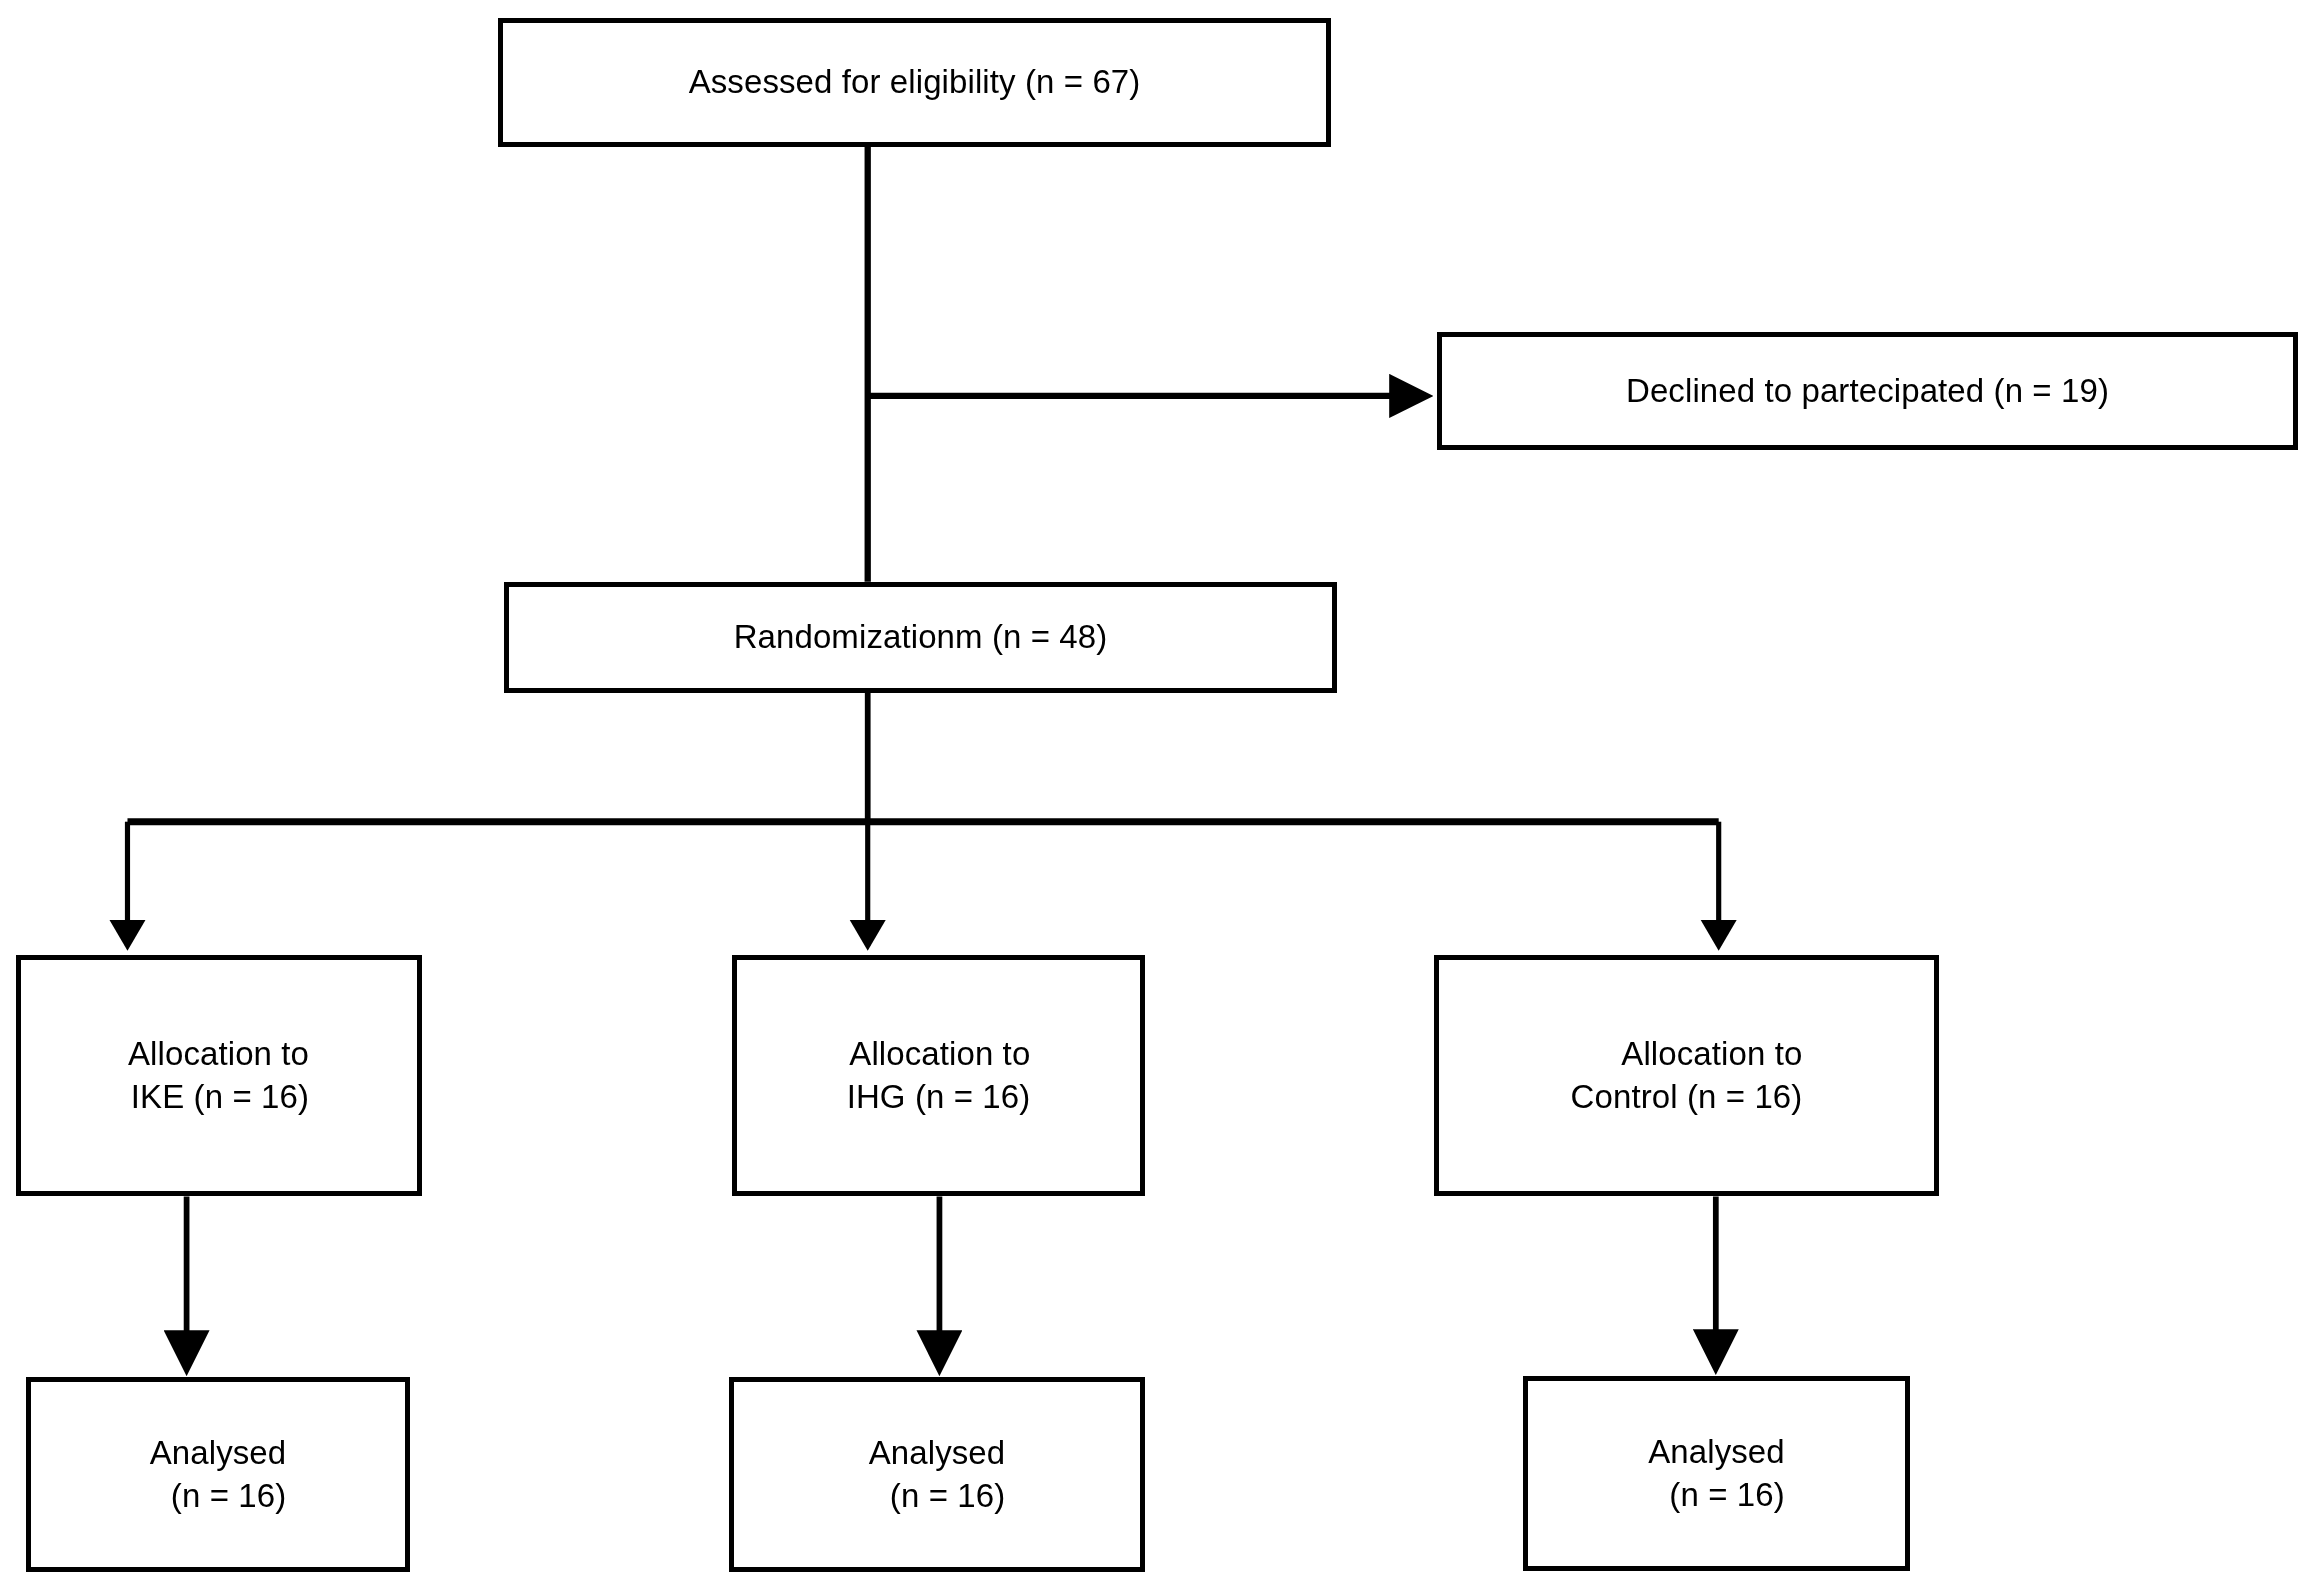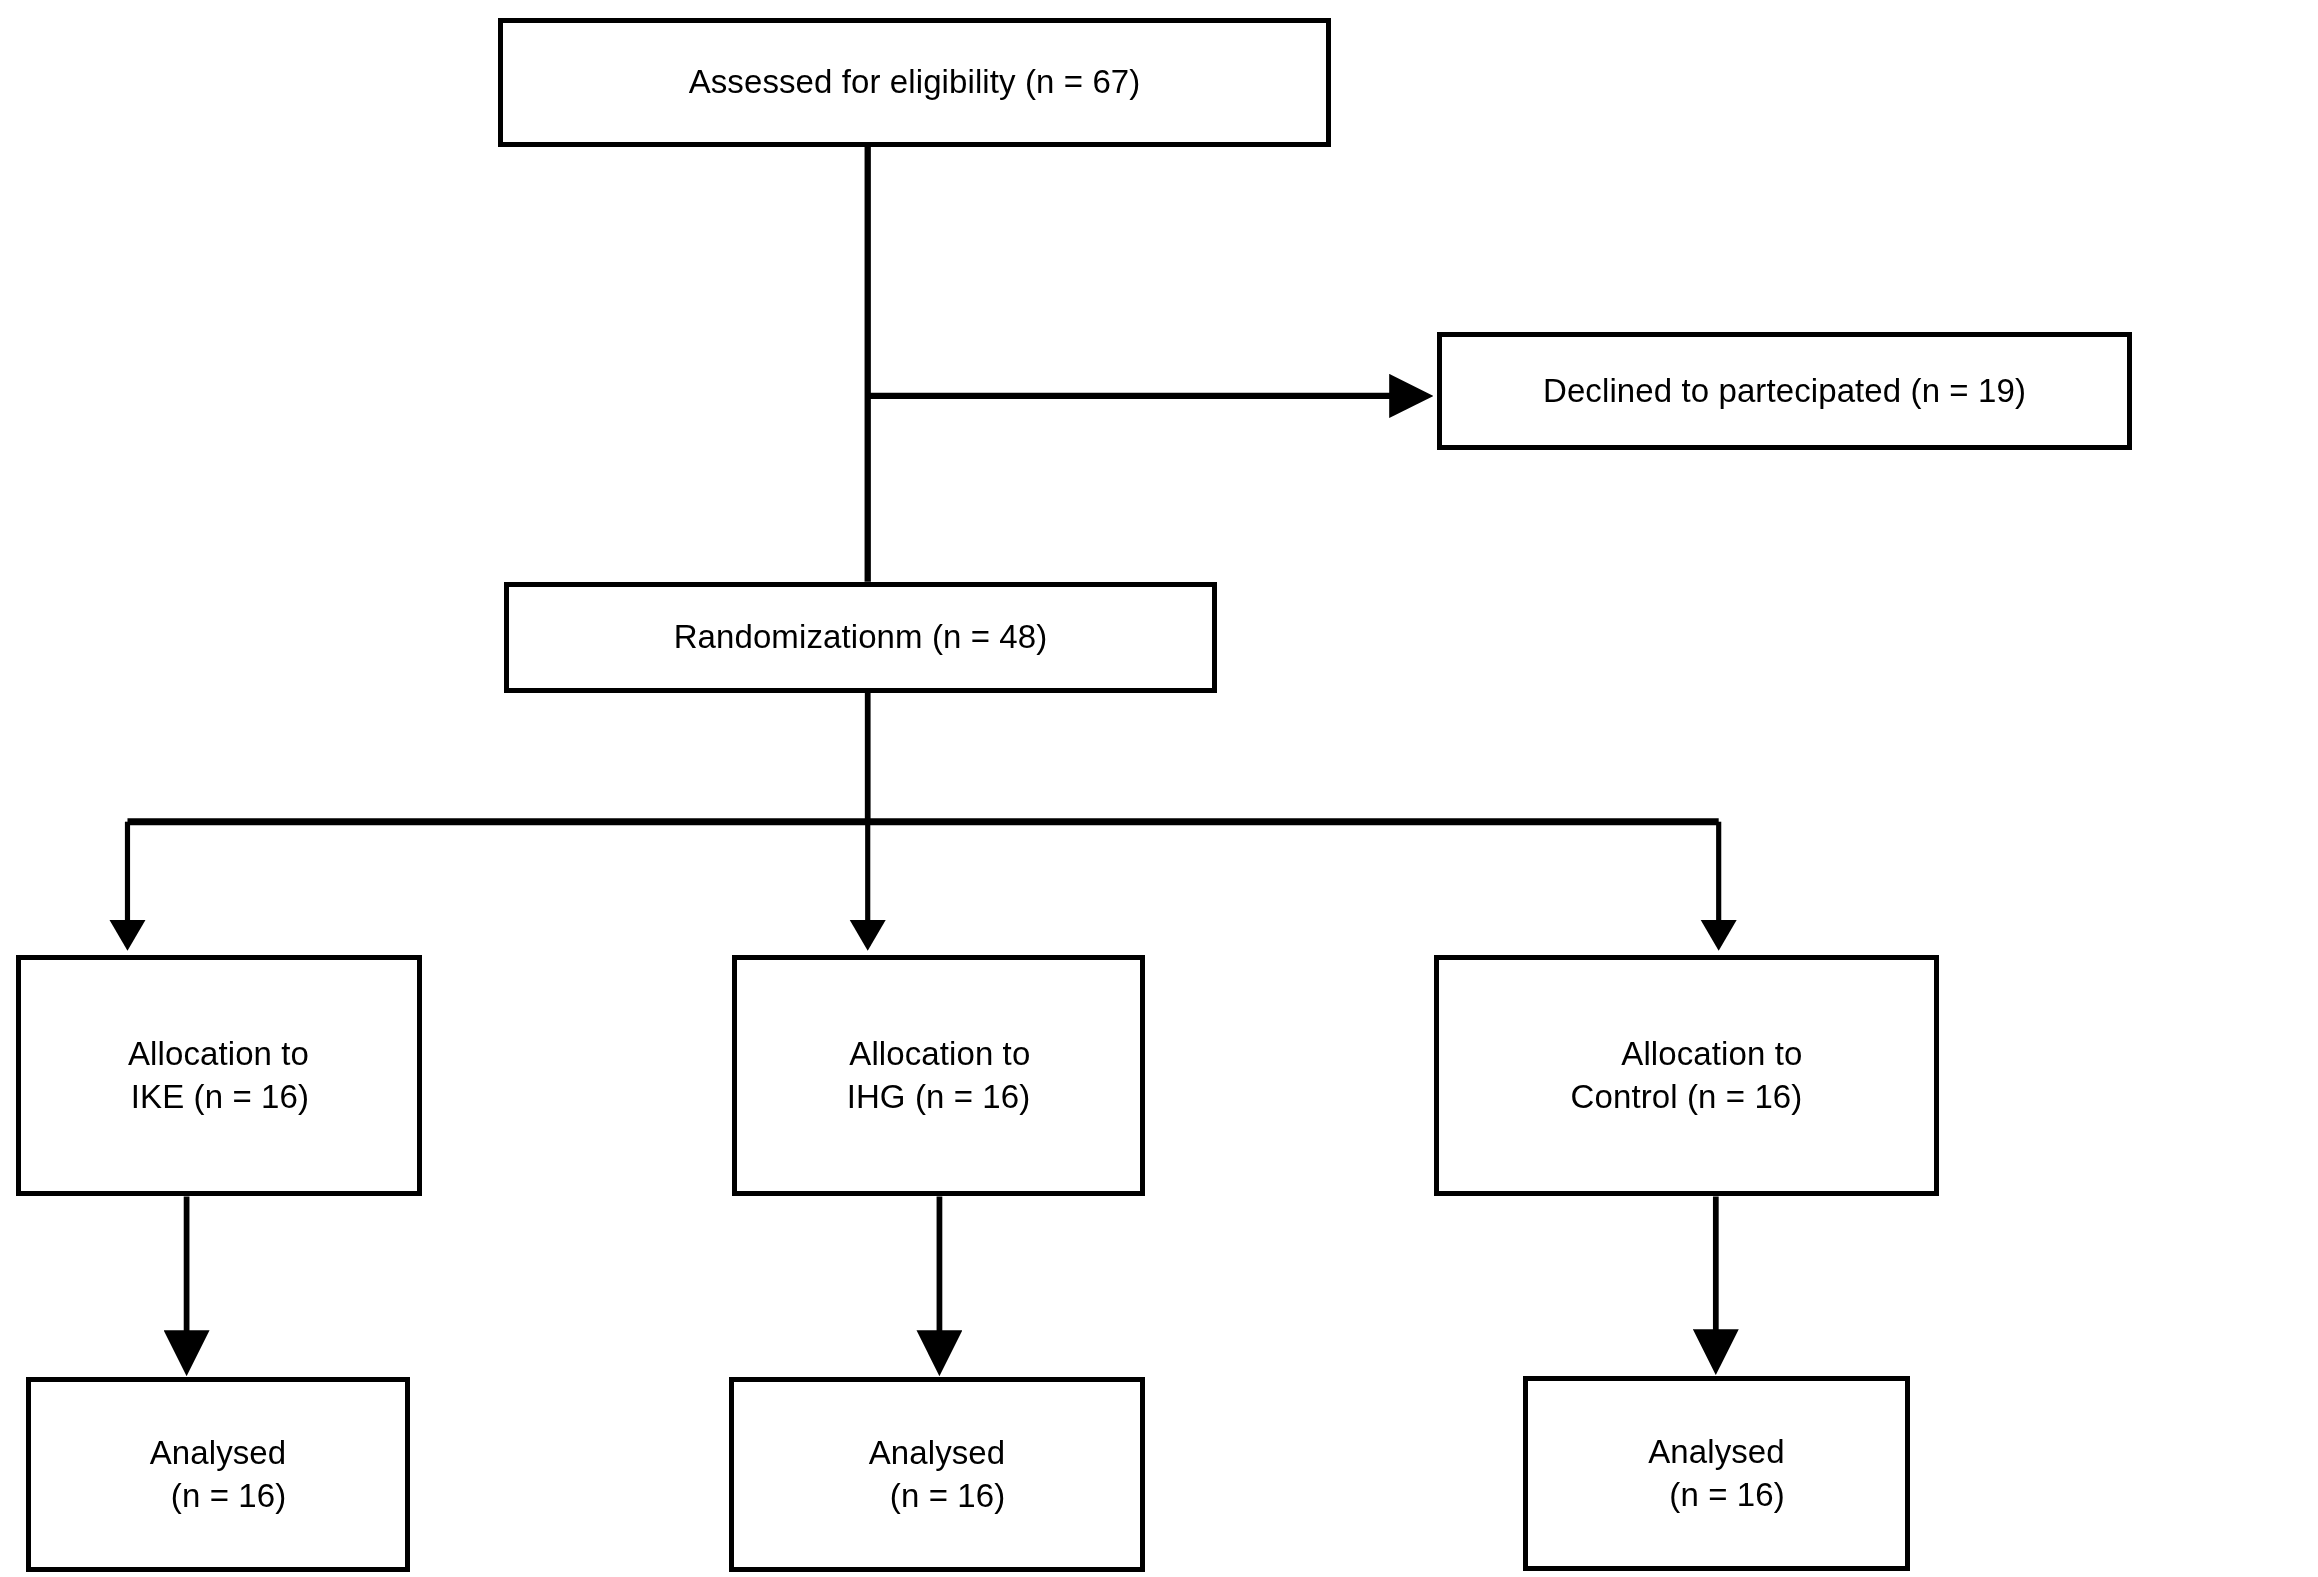--- a/index.html
+++ b/index.html
@@ -38,22 +38,22 @@
     line-height: 1.30;
     color: #000000;
     font-weight: 400;
     letter-spacing: 0.1px;
     white-space: pre-line;
     padding: 0 8px;
   }
 
   
   #box-assessed       { left: 498px;  top: 18.4px;   width: 833px; height: 129px; }
-  #box-declined       { left: 1437px; top: 332px;  width: 695px; height: 118px; }
-  #box-randomization  { left: 504px;  top: 582px; width: 713px; height: 111px; }
+  #box-declined       { left: 1437px; top: 332px;  width: 861px; height: 118px; }
+  #box-randomization  { left: 504px;  top: 582px; width: 833px; height: 111px; }
 
   #box-alloc-ike      { left: 15.5px;   top: 955px; width: 406px;  height: 241px; }
   #box-alloc-ihg      { left: 732px; top: 955px; width: 413px;  height: 241px; }
   #box-alloc-control  { left: 1434px; top: 955px; width: 505px;  height: 241px; }
 
   #box-analysed-ike     { left: 26px;   top: 1377px; width: 384px; height: 195px; }
   #box-analysed-ihg     { left: 729px; top: 1377px; width: 416px; height: 195px; }
   #box-analysed-control { left: 1523px; top: 1376px; width: 387px; height: 195px; }
 </style>
 </head>

